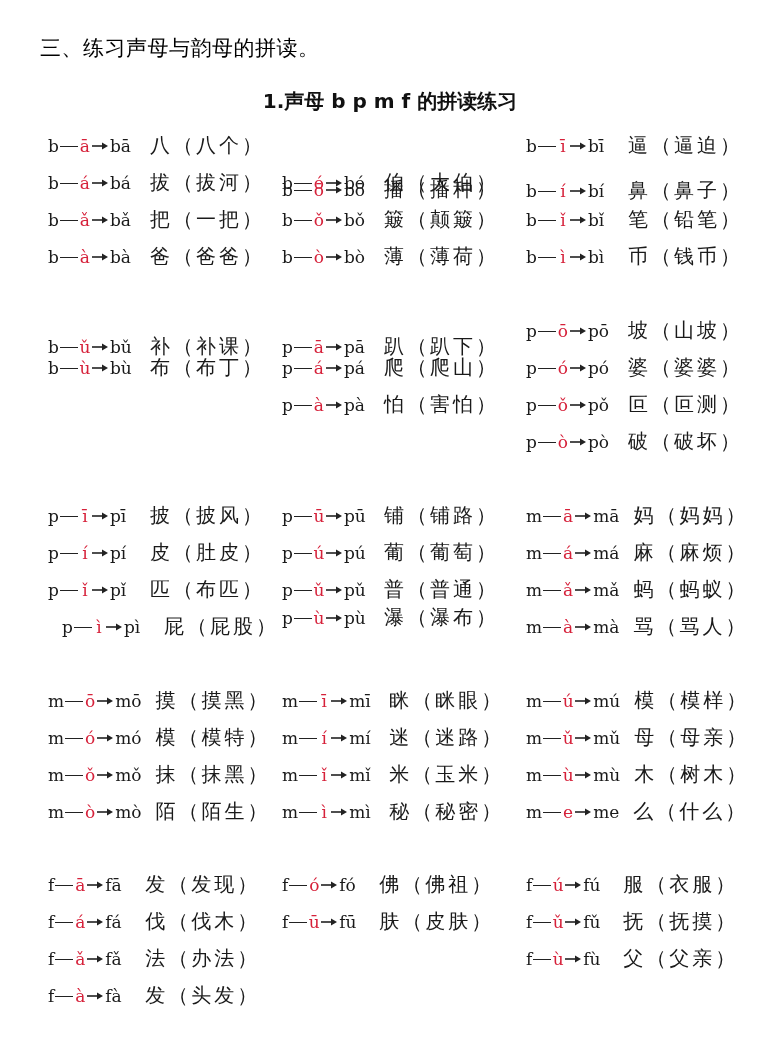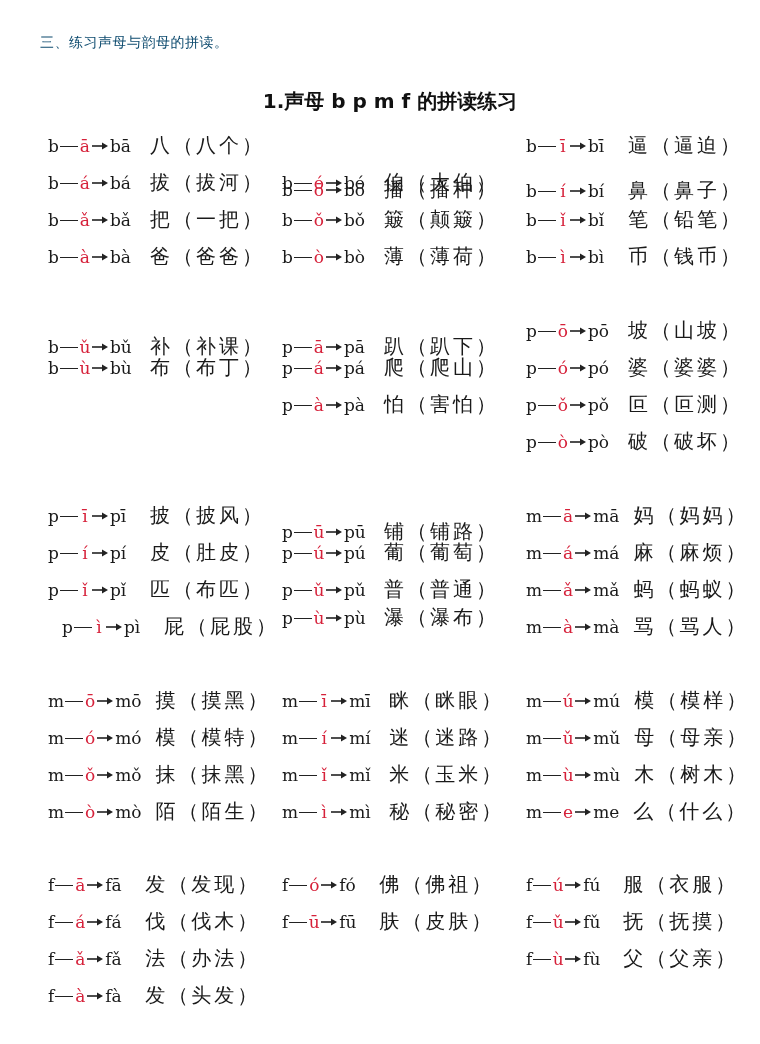--- a/index.html
+++ b/index.html
@@ -1,19 +1,19 @@
 <!DOCTYPE html>
 <html><head>
   <meta charset="utf-8">
   <style>
     html, body { margin: 0; padding: 0; background: #ffffff; }
     body { width: 760px; height: 1044px; position: relative; overflow: hidden;
            font-family: "DejaVu Serif", serif; color: #1a1a1a; }
     .section-title { position: absolute; left: 40px; top: 34px; font-family: "DejaVu Sans", sans-serif;
-                     font-size: 14px; color: #0c4a6e; letter-spacing: 0.5px; }
+                     font-size: 21px; color: #000000; letter-spacing: 0.5px; }
     .sub-title { position: absolute; left: 0; width: 760px; top: 88px; text-align: center; padding-left: 20px;
                  box-sizing: border-box; font-family: "DejaVu Sans", sans-serif; font-weight: bold;
                  font-size: 20px; color: #111; }
     .col { position: absolute; width: 240px; }
     .row { position: absolute; left: 0; height: 24px; white-space: nowrap; font-size: 17px; line-height: 24px; }
     .ini { display: inline-block; }
     .dash { display: inline-block; width: 18px; height: 1.5px; background: #222; vertical-align: middle; margin: 0 1px 2px 1px; }
     .fin { color: #d6213a; display: inline-block; min-width: 12px; text-align: center; }
     .arrow { display: inline-block; vertical-align: middle; margin: 0 2px 3px 1px; }
     .res { display: inline-block; min-width: 26px; }
@@ -134,21 +134,21 @@
       <div class="row" style="top: 74px;"><span class="ini">p</span><span class="dash"></span><span class="fin" style="color:#d6213a">ǐ</span><svg class="arrow" width="16" height="8" viewBox="0 0 16 8">
           <line x1="0" y1="4" x2="11" y2="4" stroke="#222" stroke-width="1.6"></line>
           <polygon points="10,0.5 16,4 10,7.5" fill="#222"></polygon>
         </svg><span class="res">pǐ</span><span class="hz">匹（布匹）</span></div>
       <div class="row" style="top: 111px; margin-left: 14px;"><span class="ini">p</span><span class="dash"></span><span class="fin" style="color:#d6213a">ì</span><svg class="arrow" width="16" height="8" viewBox="0 0 16 8">
           <line x1="0" y1="4" x2="11" y2="4" stroke="#222" stroke-width="1.6"></line>
           <polygon points="10,0.5 16,4 10,7.5" fill="#222"></polygon>
         </svg><span class="res">pì</span><span class="hz">屁（屁股）</span></div>
     </div>
     <div class="col" style="left: 282px; top: 503px;">
-      <div class="row" style="top: 16px;"><span class="ini">p</span><span class="dash"></span><span class="fin" style="color:#d6213a">ū</span><svg class="arrow" width="16" height="8" viewBox="0 0 16 8">
+      <div class="row" style="top: 0px;"><span class="ini">p</span><span class="dash"></span><span class="fin" style="color:#d6213a">ū</span><svg class="arrow" width="16" height="8" viewBox="0 0 16 8">
           <line x1="0" y1="4" x2="11" y2="4" stroke="#222" stroke-width="1.6"></line>
           <polygon points="10,0.5 16,4 10,7.5" fill="#222"></polygon>
         </svg><span class="res">pū</span><span class="hz">铺（铺路）</span></div>
       <div class="row" style="top: 37px;"><span class="ini">p</span><span class="dash"></span><span class="fin" style="color:#d6213a">ú</span><svg class="arrow" width="16" height="8" viewBox="0 0 16 8">
           <line x1="0" y1="4" x2="11" y2="4" stroke="#222" stroke-width="1.6"></line>
           <polygon points="10,0.5 16,4 10,7.5" fill="#222"></polygon>
         </svg><span class="res">pú</span><span class="hz">葡（葡萄）</span></div>
       <div class="row" style="top: 74px;"><span class="ini">p</span><span class="dash"></span><span class="fin" style="color:#d6213a">ǔ</span><svg class="arrow" width="16" height="8" viewBox="0 0 16 8">
           <line x1="0" y1="4" x2="11" y2="4" stroke="#222" stroke-width="1.6"></line>
           <polygon points="10,0.5 16,4 10,7.5" fill="#222"></polygon>

